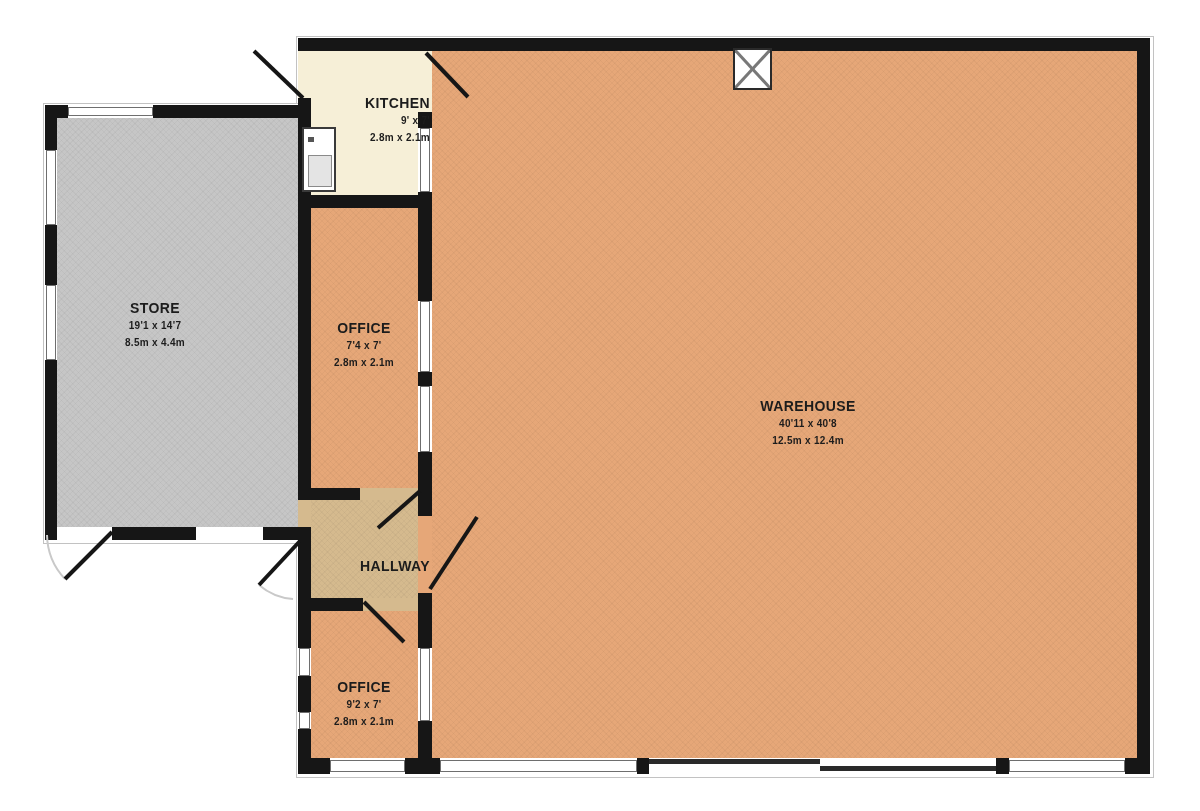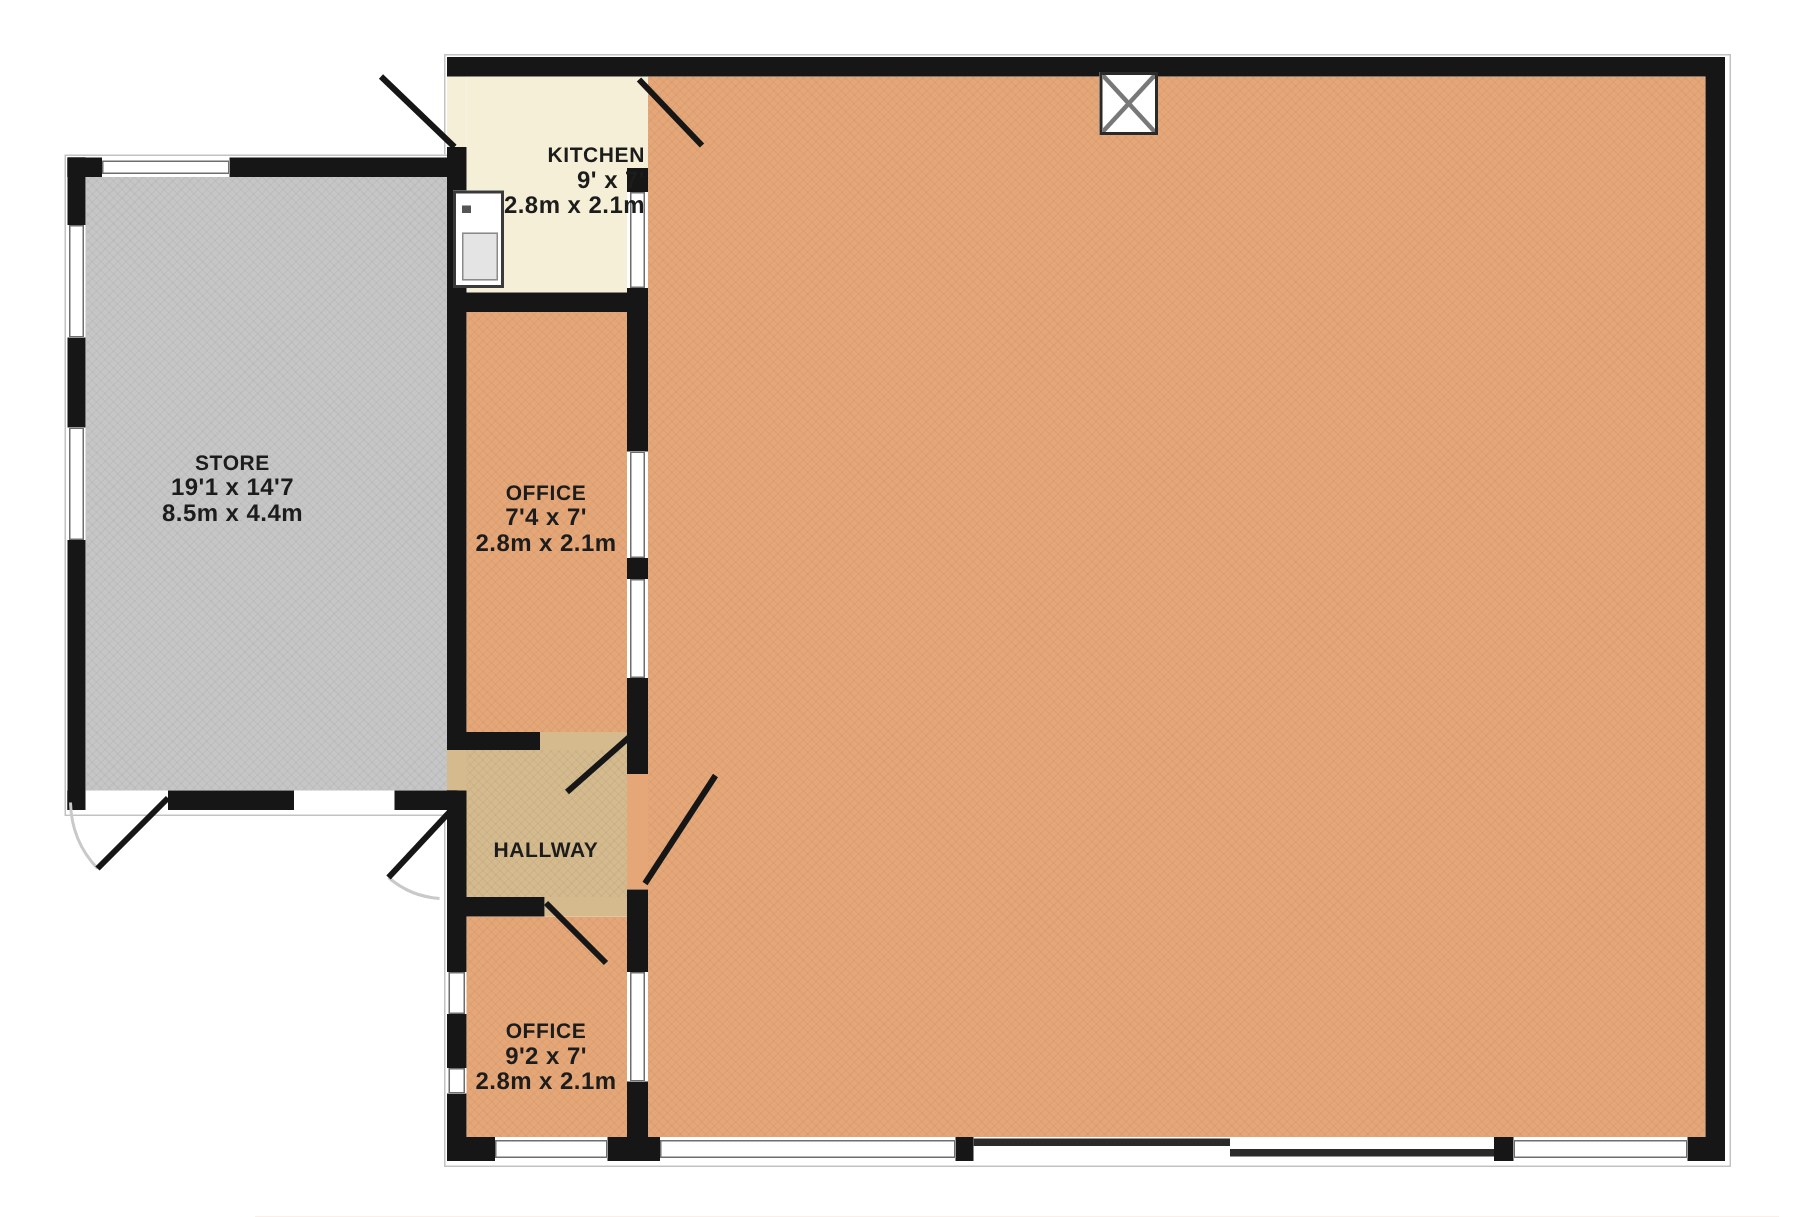--- a/index.html
+++ b/index.html
@@ -16,21 +16,21 @@
   }
   .f-main{background-color:#e6a778;}
   .f-kitchen{background-color:#f6efd7;}
   .f-hallway{background-color:#d5ba8e;}
   .f-store{background-color:#c6c6c6;}
   .wall{position:absolute;background:#161616;z-index:2;}
   .thinpanel{position:absolute;background:#2a2a2a;z-index:2;}
   .window{position:absolute;background:#ffffff;border:1px solid #6e6e6e;box-sizing:border-box;z-index:3;}
   .label{position:absolute;z-index:4;text-align:center;color:#1c1c1c;}
   .rname{font-weight:700;font-size:14px;line-height:17px;letter-spacing:.4px;}
-  .rdim{font-weight:700;font-size:16px;line-height:17px;letter-spacing:.3px;}
+  .rdim{font-weight:700;font-size:10px;line-height:17px;letter-spacing:.3px;}
   .fixture{position:absolute;z-index:4;box-sizing:border-box;}
   #sink{background:#ffffff;border:2px solid #3a3a3a;}
   #sink .bowl{position:absolute;left:4px;top:26px;width:22px;height:30px;background:#e4e4e4;border:1px solid #8a8a8a;}
   #sink .tap{position:absolute;left:4px;top:8px;width:6px;height:5px;background:#555555;}
   #roofvent{background:#ffffff;border:2px solid #2a2a2a;}
   #doors{position:absolute;left:0;top:0;z-index:5;pointer-events:none;}
 </style>
 </head>
 <body>
 
@@ -143,24 +143,29 @@
     <div class="rdim">9' x 7'</div>
     <div class="rdim">2.8m x 2.1m</div>
   </div>
 
   <div class="label" style="left:298px;top:320px;width:132px;">
     <div class="rname">OFFICE</div>
     <div class="rdim">7'4 x 7'</div>
     <div class="rdim">2.8m x 2.1m</div>
   </div>
 
-  <div class="label" style="left:298px;top:558px;width:132px;">
+  <div class="label" style="left:298px;top:558px;width:132px;text-align:right;">
     <div class="rname">HALLWAY</div>
   </div>
 
   <div class="label" style="left:298px;top:679px;width:132px;">
     <div class="rname">OFFICE</div>
     <div class="rdim">9'2 x 7'</div>
     <div class="rdim">2.8m x 2.1m</div>
   </div>
 
+  <div class="label" style="left:698px;top:398px;width:220px;">
+    <div class="rname">WAREHOUSE</div>
+    <div class="rdim">40'11 x 40'8</div>
+    <div class="rdim">12.5m x 12.4m</div>
+  </div>
 
 </div>
 
 </body></html>

